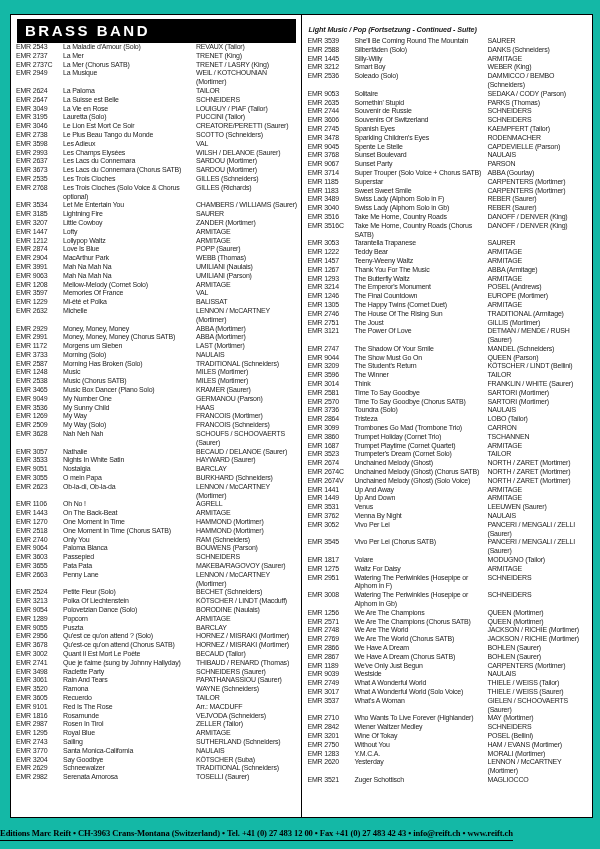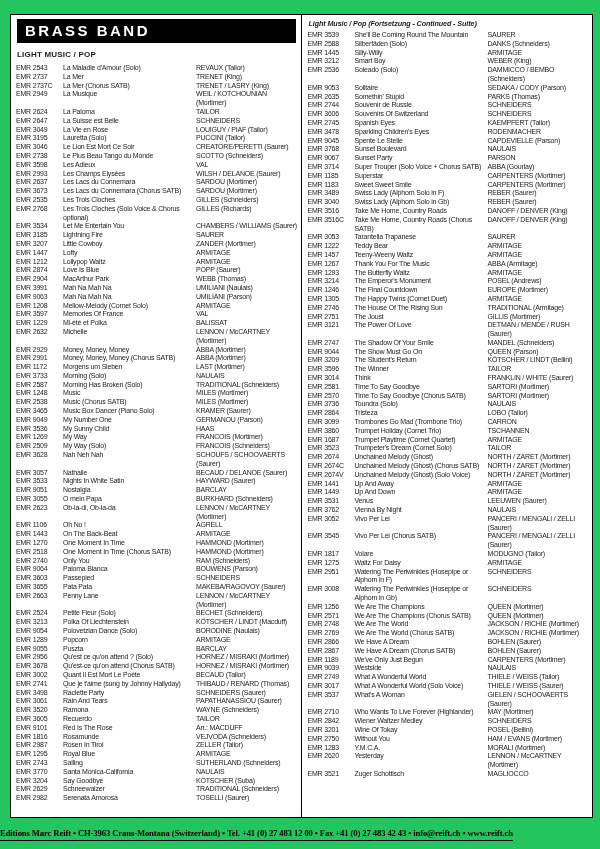--- a/index.html
+++ b/index.html
@@ -1,28 +1,28 @@
 <!DOCTYPE html>
 <html><head>
 <meta charset="utf-8">
 <style>
   * { margin:0; padding:0; box-sizing:border-box; }
   html,body { background:#e8e8e8; }
   .page {
     position:relative; width:600px; height:849px; margin:0 auto;
-    background:#22c55e; font-family:"Liberation Sans", sans-serif; color:#1c1c1c;
+    background:#14b8a6; font-family:"Liberation Sans", sans-serif; color:#1c1c1c;
     overflow:hidden;
   }
   .catalog-box {
     position:absolute; left:10px; top:14px; width:583px; height:804px;
     border:1px solid #000; display:flex; overflow:hidden; background:#fff;
   }
   .col { overflow:hidden; }
   .col-left  { width:50%; border-right:1px solid #000; padding:3px 3px 0 5px; }
-  .col-right { width:50%; padding:4px 3px 0 6px; }
+  .col-right { width:50%; padding:4px 3px 0 6px;margin-top:6px; }
   .banner {
     background:#000; color:#fff; font-weight:bold;
     font-size:15px; letter-spacing:2.5px; padding:3px 0 4px 8px;
     margin:1px 2px 0 1px;
   }
   .section-title {
     font-weight:bold; font-size:8px; letter-spacing:.2px;
     margin:7px 0 5px 1px;
   }
   .section-title-cont {
@@ -49,21 +49,20 @@
 </head>
 <body>
 
 <div class="page">
   <div class="catalog-box">
 
     <div class="col col-left">
       <div class="banner">
         <span>BRASS BAND</span>
       </div>
-      <div class="section-title">LIGHT MUSIC / POP</div>
       <div class="rows">
           <div class="row">
             <div class="c-id">EMR 2543</div>
             <div class="c-title">La Maladie d'Amour (Solo)</div>
             <div class="c-comp">REVAUX (Tailor)</div>
           </div>
           <div class="row">
             <div class="c-id">EMR 2737</div>
             <div class="c-title">La Mer</div>
             <div class="c-comp">TRENET (King)</div>

